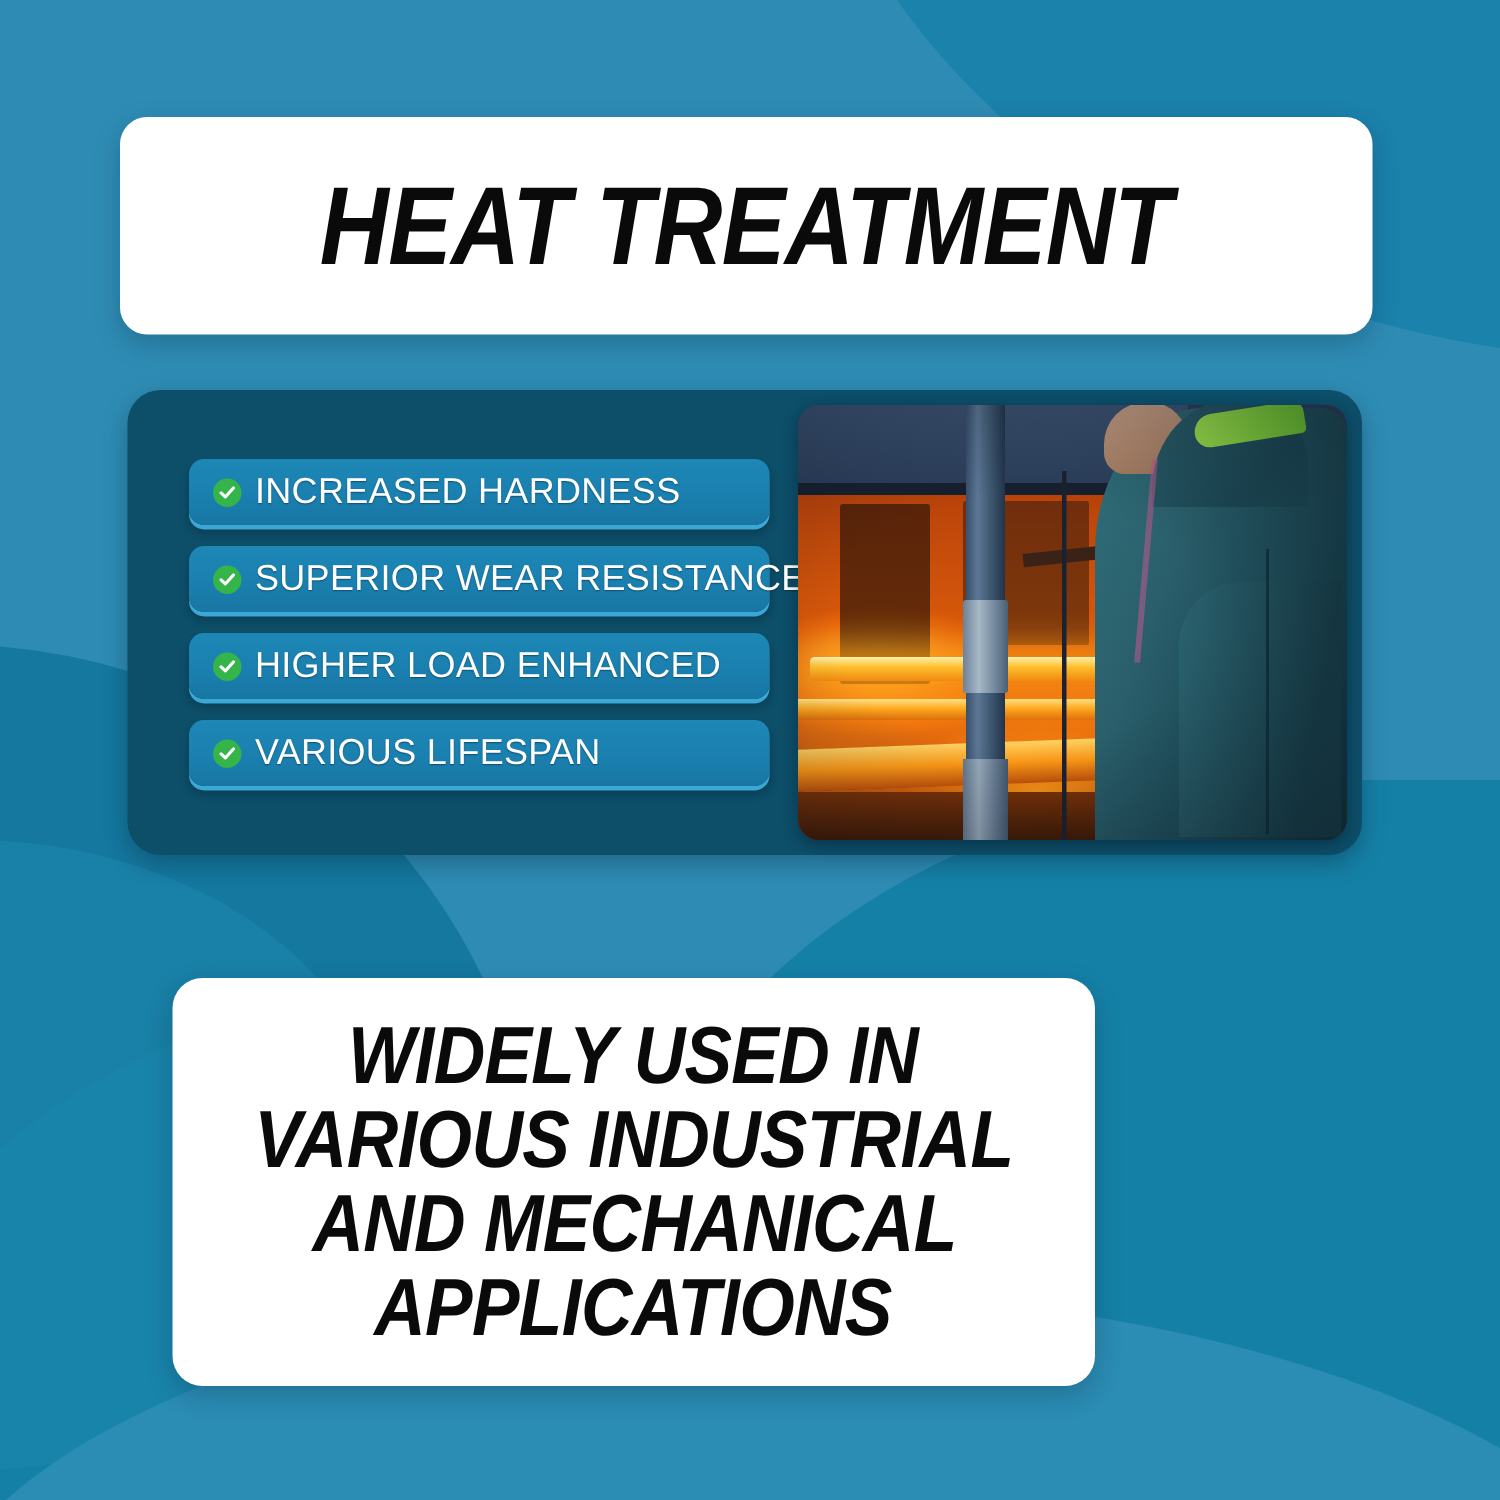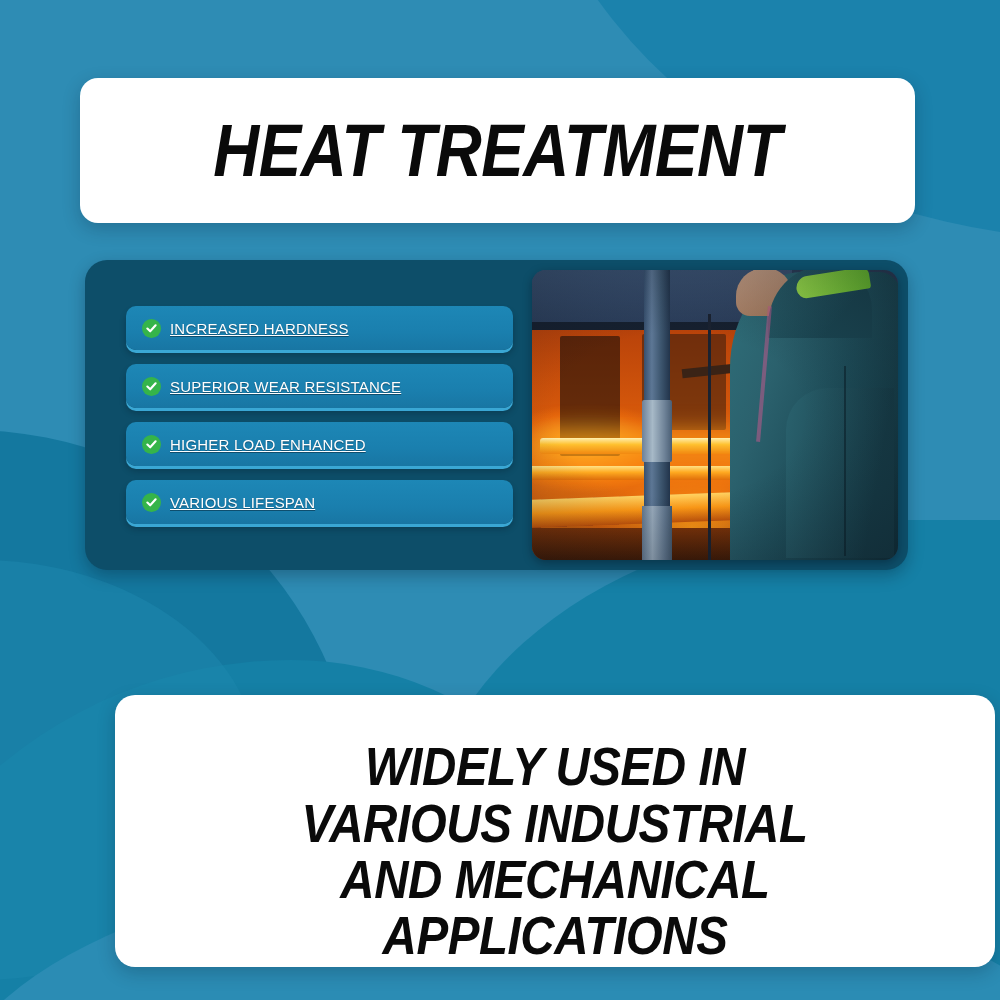--- a/index.html
+++ b/index.html
@@ -133,27 +133,26 @@
     border-radius:50%;
     background:#35b44a;
     display:flex;
     align-items:center;
     justify-content:center;
     margin-right:9px;
   }
   .check-icon svg { display:block; }
 
   .feature-label {
-    font-size:15px;
+    font-size:24px;
     font-weight:400;
     color:#ffffff;
     letter-spacing:.2px;
     white-space:nowrap;
     text-shadow:0 1px 1px rgba(0,20,35,.45);
-    text-decoration:underline;
   }
 
   
   #photo-frame {
     position:absolute;
     left:447px; top:10px;
     width:366px; height:290px;
     border-radius:14px;
     overflow:hidden;
     box-shadow:0 3px 10px rgba(0,10,20,.35);
@@ -270,26 +269,25 @@
     transform:rotate(5deg);
   }
   #ph-vignette {
     inset:0;
     background:radial-gradient(ellipse at 40% 50%, transparent 40%, rgba(8,16,26,.34) 100%);
   }
 
   
   #statement-card {
     left:115px; top:652px;
-    width:880px; height:272px;
+    width:615px; height:272px;
     border-radius:20px;
     flex-direction:column;
-    justify-content:flex-end;
+    justify-content:center;
     padding:4px 20px;
-    margin-top:43px;
   }
   .statement-line {
     font-size:54px;
     font-weight:bold;
     color:#0a0a0a;
     line-height:1.04;
     letter-spacing:-0.5px;
     transform:scaleX(.88);
     transform-origin:center;
     white-space:nowrap;

